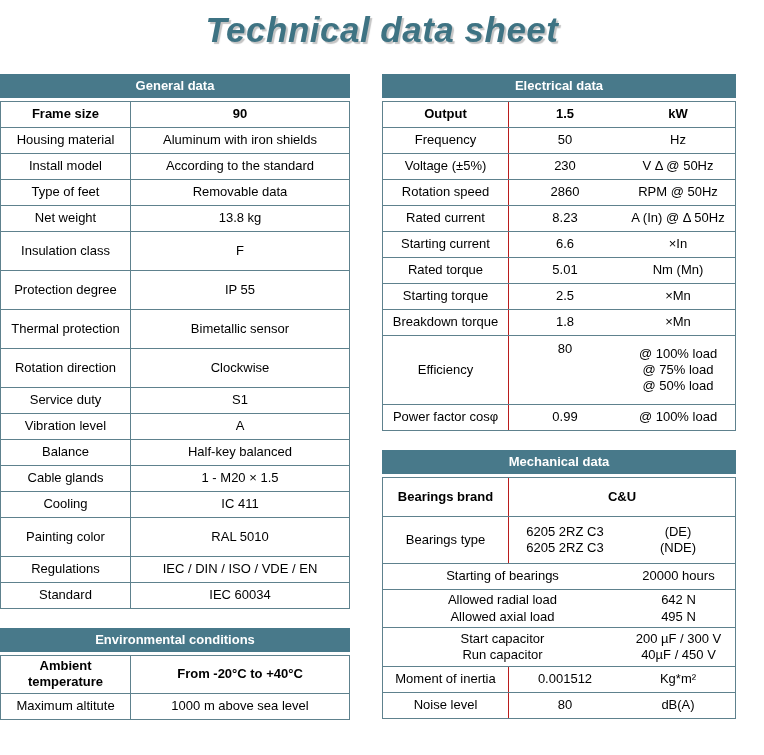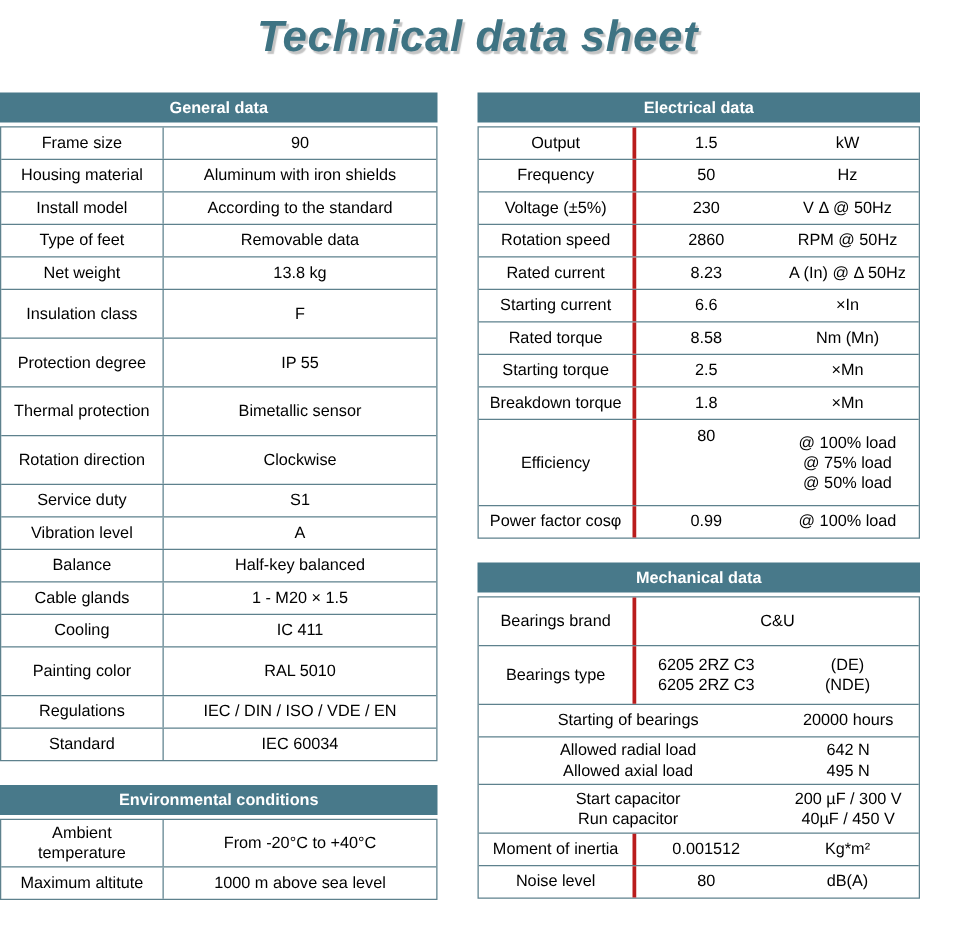--- a/index.html
+++ b/index.html
@@ -15,31 +15,31 @@
   .cols{display:flex;margin-top:24px;}
   .col{width:350px;}
   .col.right{width:354px;margin-left:32px;}
   .tbl{margin-bottom:19px;}
   .thead{
     background:#48798A;color:#ffffff;font-weight:bold;font-size:13px;
     text-align:center;height:24px;line-height:24px;margin-bottom:3px;
   }
   .tbody{border:1px solid #5E818D;}
   .row{display:flex;border-top:1px solid #5E818D;}
-  .row:first-child{border-top:none;}
+  .row:first-child{border-top:none;font-weight:bold;}
   .c{
     display:flex;align-items:center;justify-content:center;text-align:center;
     font-size:13px;color:#000;min-height:25px;padding:2px 4px;
     box-sizing:border-box;white-space:pre-line;line-height:1.25;
   }
   
   .g .label{width:130px;border-right:1px solid #5E818D;}
   .g .value{flex:1;}
   
-  .t3 .label{width:126px;border-right:3px solid #b91c1c;text-align:center;}
+  .t3 .label{width:126px;border-right:1px solid #b91c1c;text-align:center;}
   .t3 .value{width:112px;}
   .t3 .unit{flex:1;}
   .t3 .span-vu{flex:1;}          
   .t3 .label2{width:239px;}      
   
   .h24{min-height:24px;}
   .h37{min-height:37px;}
   .h38{min-height:38px;}
   .h46{min-height:46px;}
   .h68{min-height:68px;}
@@ -176,21 +176,21 @@
               <div class="c value">8.23</div>
               <div class="c unit">A (In) @ Δ 50Hz</div>
             </div>
           <div class="row t3 e-row">
               <div class="c label">Starting current</div>
               <div class="c value">6.6</div>
               <div class="c unit">×In</div>
             </div>
           <div class="row t3 e-row">
               <div class="c label">Rated torque</div>
-              <div class="c value">8.58</div>
+              <div class="c value">5.01</div>
               <div class="c unit">Nm (Mn)</div>
             </div>
           <div class="row t3 e-row">
               <div class="c label">Starting torque</div>
               <div class="c value">2.5</div>
               <div class="c unit">×Mn</div>
             </div>
           <div class="row t3 e-row">
               <div class="c label">Breakdown torque</div>
               <div class="c value">1.8</div>

